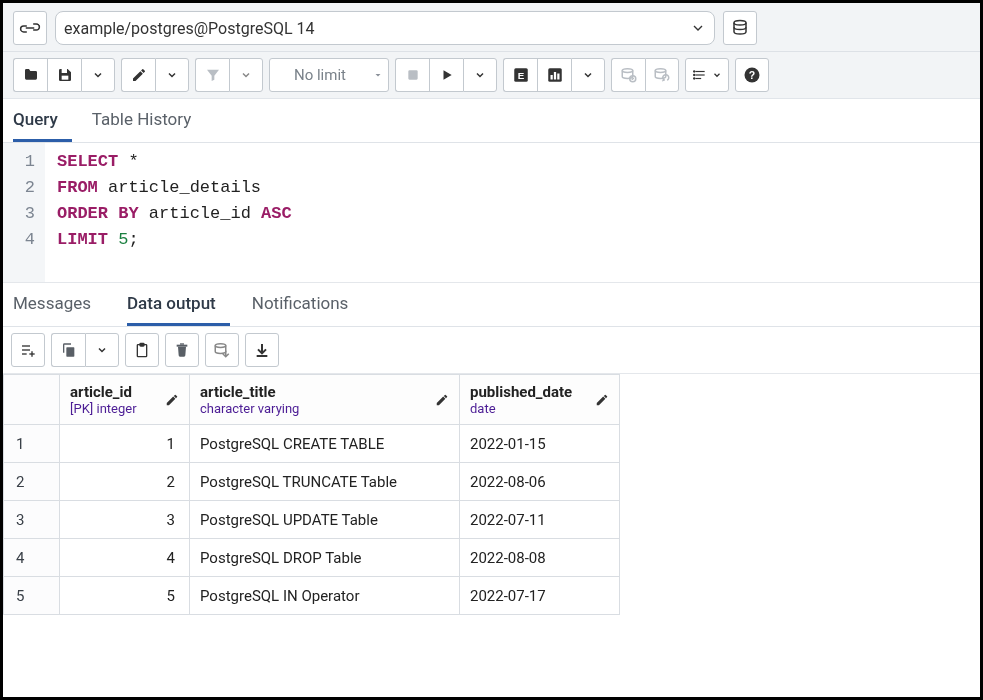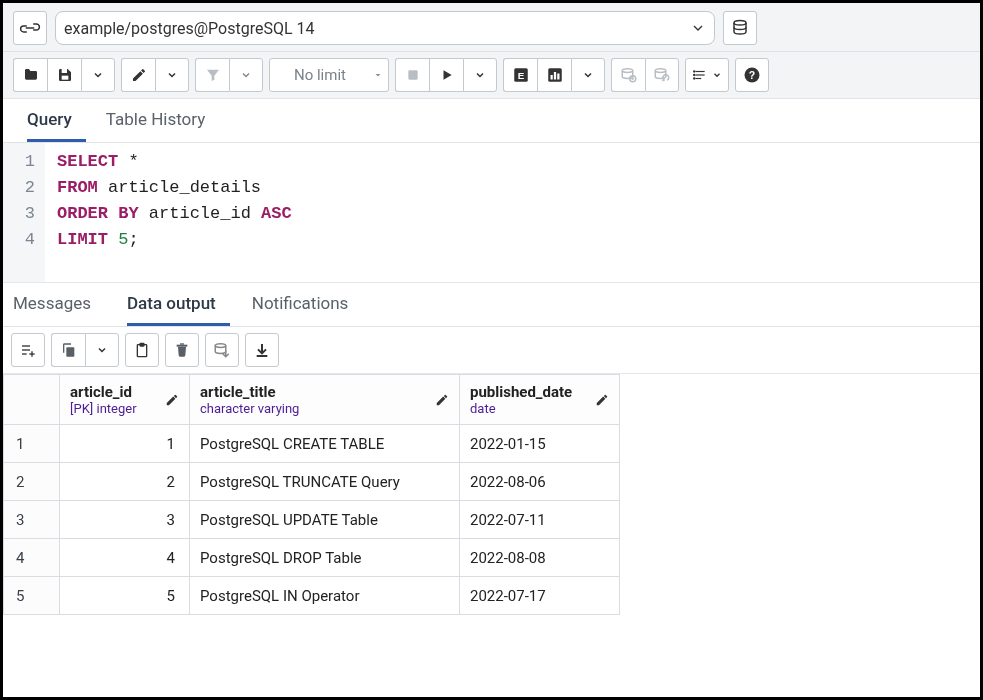--- a/index.html
+++ b/index.html
@@ -78,21 +78,21 @@
     font-size: 15px;
     padding-left: 24px;
     padding-right: 4px;
     gap: 12px;
     min-width: 120px;
     justify-content: space-between;
   }
   .tabs {
     display: flex;
     border-bottom: 1px solid #dfe3e8;
-    padding: 0 24px;
+    padding: 0 10px;
     background: #fff;
   }
   .tab {
     padding: 10px 14px 10px 0;
     margin-right: 20px;
     color: #5a6169;
     font-size: 17px;
     cursor: pointer;
   }
   .tab.active {
@@ -476,21 +476,21 @@
       <tbody id="tbody">
           <tr>
             <td class="rownum">1</td>
             <td class="right-num">1</td>
             <td>PostgreSQL CREATE TABLE</td>
             <td>2022-01-15</td>
           </tr>
           <tr>
             <td class="rownum">2</td>
             <td class="right-num">2</td>
-            <td>PostgreSQL TRUNCATE Query</td>
+            <td>PostgreSQL TRUNCATE Table</td>
             <td>2022-08-06</td>
           </tr>
           <tr>
             <td class="rownum">3</td>
             <td class="right-num">3</td>
             <td>PostgreSQL UPDATE Table</td>
             <td>2022-07-11</td>
           </tr>
           <tr>
             <td class="rownum">4</td>

